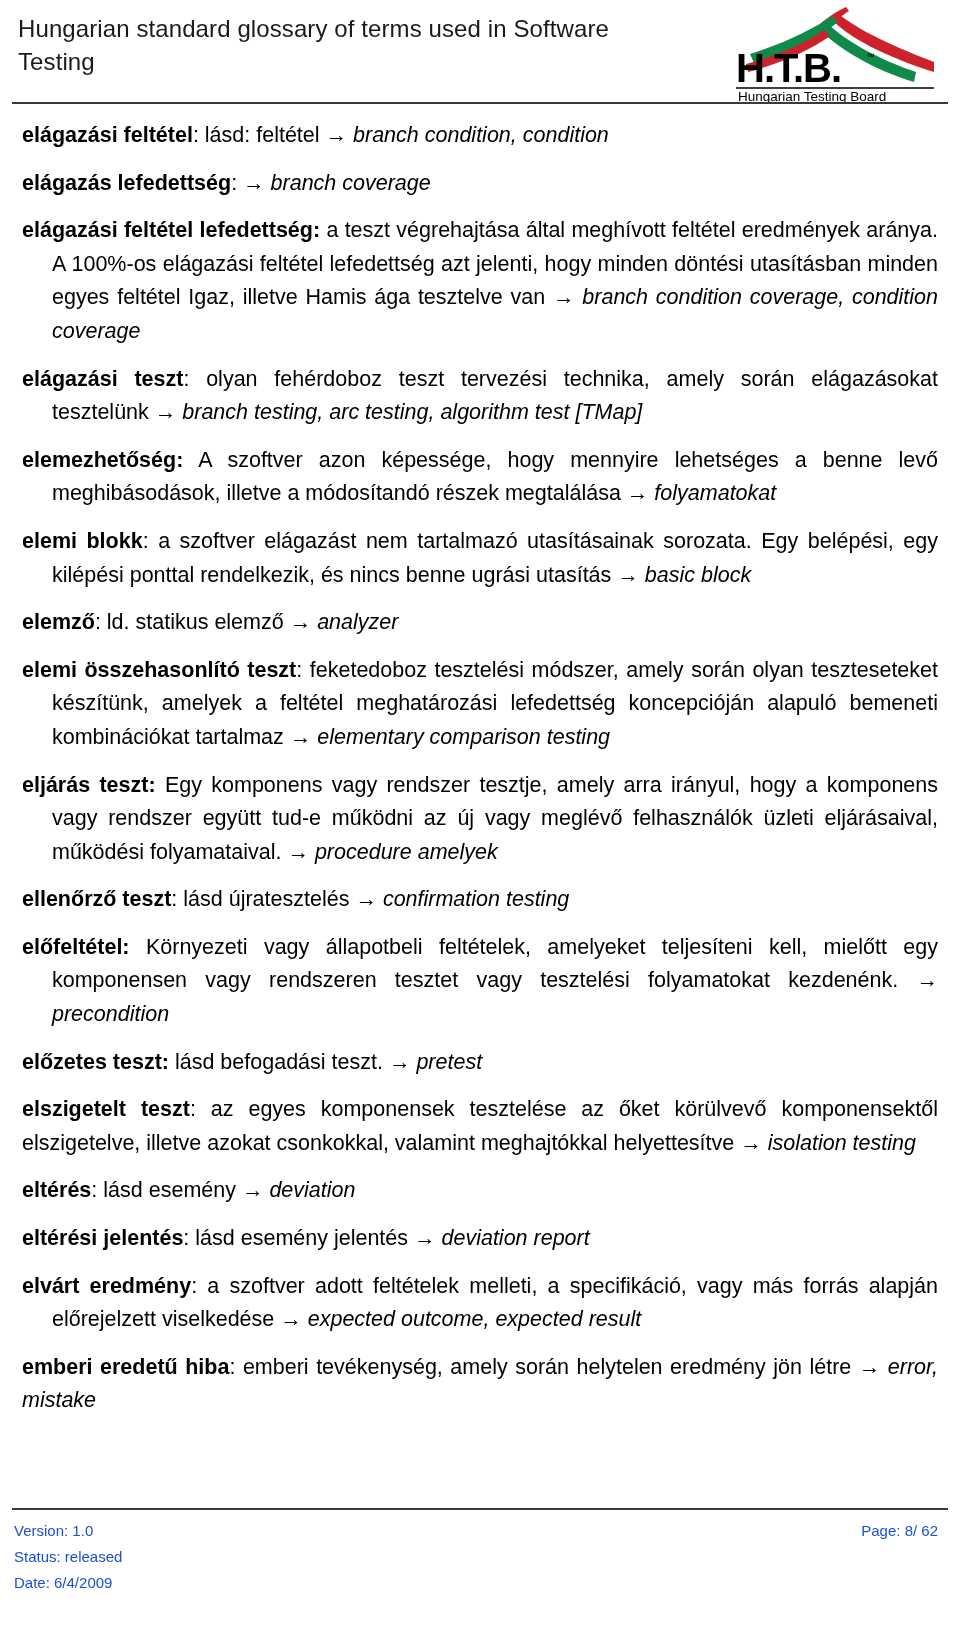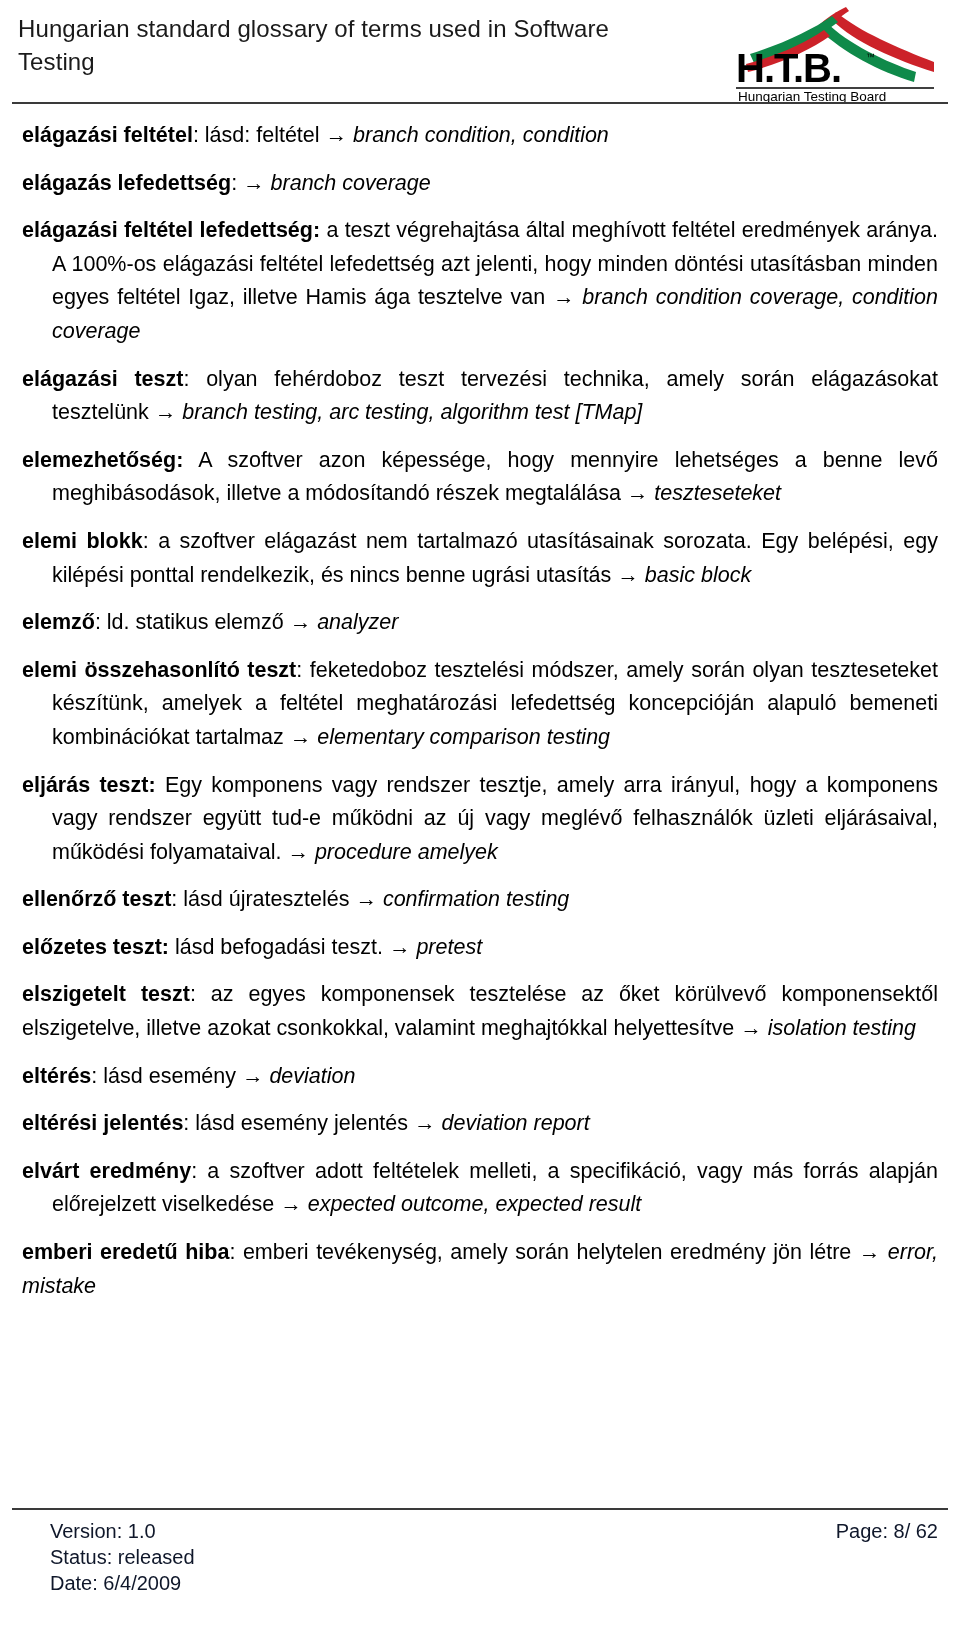--- a/index.html
+++ b/index.html
@@ -107,25 +107,24 @@
     top: 10px;
   }
   .footer-left {
     float: left;
   }
   .footer-right {
     float: right;
     text-align: left;
   }
   .footer-line {
-    font-size: 20px;
+    font-size: 15px;
     line-height: 26px;
-    color: #0f172a;
+    color: #1d4ed8;
     white-space: nowrap;
-    margin-left: 36px;
   }
 </style>
 </head>
 <body>
 
 <div class="page">
 
   <div class="header">
     <div class="header-title">Hungarian standard glossary of terms used in Software Testing</div>
 
@@ -157,33 +156,34 @@
   <div class="content">
 
     <p class="entry"><span class="term">elágazási feltétel</span><span>: </span><span>lásd: feltétel</span><span class="arrow"> → </span><span class="en">branch condition, condition</span></p>
 
     <p class="entry"><span class="term">elágazás lefedettség</span><span>: </span><span></span><span class="arrow">→ </span><span class="en">branch coverage</span></p>
 
     <p class="entry"><span class="term">elágazási feltétel lefedettség:</span><span> </span><span>a teszt végrehajtása által meghívott feltétel eredmények aránya. A 100%-os elágazási feltétel lefedettség azt jelenti, hogy minden döntési utasításban minden egyes feltétel Igaz, illetve Hamis ága tesztelve van</span><span class="arrow"> → </span><span class="en">branch condition coverage, condition coverage</span></p>
 
     <p class="entry"><span class="term">elágazási teszt</span><span>: </span><span>olyan fehérdoboz teszt tervezési technika, amely során elágazásokat tesztelünk</span><span class="arrow"> → </span><span class="en">branch testing, arc testing, algorithm test [TMap]</span></p>
 
-    <p class="entry"><span class="term">elemezhetőség:</span><span> </span><span>A szoftver azon képessége, hogy mennyire lehetséges a benne levő meghibásodások, illetve a módosítandó részek megtalálása</span><span class="arrow"> → </span><span class="en">teszteseteket</span></p>
+    <p class="entry"><span class="term">elemezhetőség:</span><span> </span><span>A szoftver azon képessége, hogy mennyire lehetséges a benne levő meghibásodások, illetve a módosítandó részek megtalálása</span><span class="arrow"> → </span><span class="en">folyamatokat</span></p>
 
     <p class="entry"><span class="term">elemi blokk</span><span>: </span><span>a szoftver elágazást nem tartalmazó utasításainak sorozata. Egy belépési, egy kilépési ponttal rendelkezik, és nincs benne ugrási utasítás</span><span class="arrow"> → </span><span class="en">basic block</span></p>
 
     <p class="entry"><span class="term">elemző</span><span>: </span><span>ld. statikus elemző</span><span class="arrow"> → </span><span class="en">analyzer</span></p>
 
     <p class="entry"><span class="term">elemi összehasonlító teszt</span><span>: </span><span>feketedoboz tesztelési módszer, amely során olyan teszteseteket készítünk, amelyek a feltétel meghatározási lefedettség koncepcióján alapuló bemeneti kombinációkat tartalmaz</span><span class="arrow"> → </span><span class="en">elementary comparison testing</span></p>
 
     <p class="entry"><span class="term">eljárás teszt:</span><span> </span><span>Egy komponens vagy rendszer tesztje, amely arra irányul, hogy a komponens vagy rendszer együtt tud-e működni az új vagy meglévő felhasználók üzleti eljárásaival, működési folyamataival.</span><span class="arrow"> → </span><span class="en">procedure amelyek</span></p>
 
 
     <p class="entry"><span class="term">ellenőrző teszt</span><span>: </span><span>lásd újratesztelés</span><span class="arrow"> → </span><span class="en">confirmation testing</span></p>
 
+    <p class="entry"><span class="term">előfeltétel:</span><span> </span><span>Környezeti vagy állapotbeli feltételek, amelyeket teljesíteni kell, mielőtt egy komponensen vagy rendszeren tesztet vagy tesztelési folyamatokat kezdenénk.</span><span class="arrow"> → </span><span class="en">precondition</span></p>
 
 
     <p class="entry"><span class="term">előzetes teszt:</span><span> </span><span>lásd befogadási teszt.</span><span class="arrow"> → </span><span class="en">pretest</span></p>
 
     <p class="entry no-indent"><span class="term">elszigetelt teszt</span><span>: </span><span>az egyes komponensek tesztelése az őket körülvevő komponensektől elszigetelve, illetve azokat csonkokkal, valamint meghajtókkal helyettesítve</span><span class="arrow"> → </span><span class="en">isolation testing</span></p>
 
     <p class="entry"><span class="term">eltérés</span><span>: </span><span>lásd esemény</span><span class="arrow"> → </span><span class="en">deviation</span></p>
 
     <p class="entry"><span class="term">eltérési jelentés</span><span>: </span><span>lásd esemény jelentés</span><span class="arrow"> → </span><span class="en">deviation report</span></p>
 

